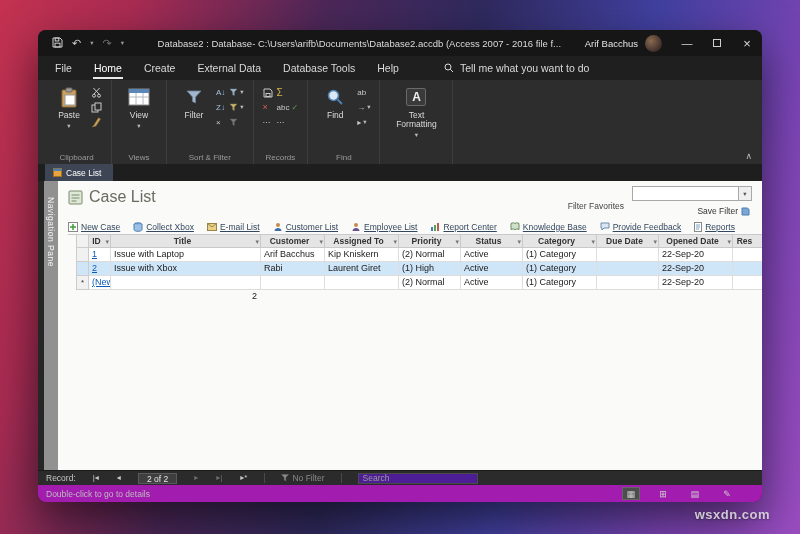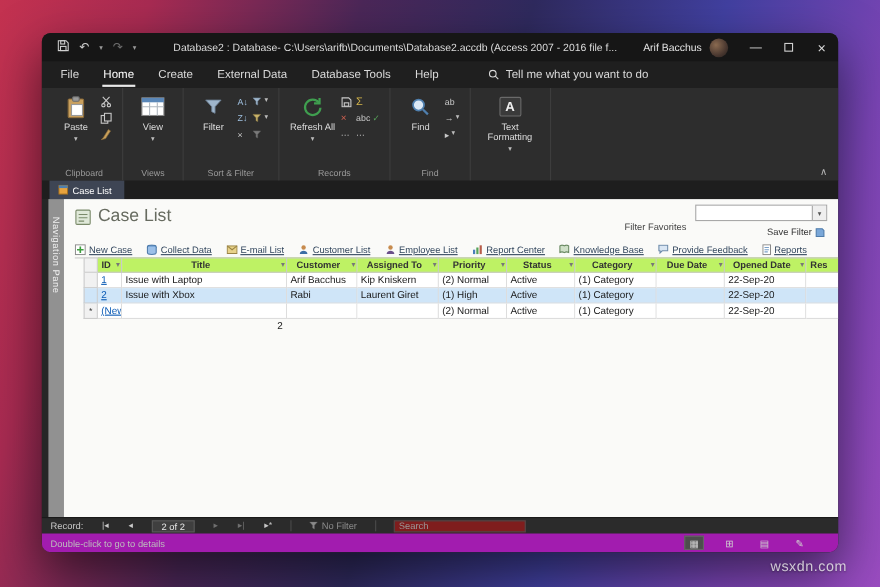--- a/index.html
+++ b/index.html
@@ -1,20 +1,20 @@
 <!DOCTYPE html>
 <html><head>
 <meta charset="utf-8">
 <style>
   * { margin:0; padding:0; box-sizing:border-box; }
   html,body { width:800px; height:534px; overflow:hidden; }
   body { font-family:"Liberation Sans", sans-serif; }
   .stage { position:relative; width:800px; height:534px; overflow:hidden;
     background:linear-gradient(108deg,#c43250 0%,#a82b52 14%,#4b2758 34%,#2f2a5e 50%,#4140a0 68%,#7a44b4 85%,#9a4cc0 100%); }
-  .watermark { position:absolute; right:30px; bottom:12px; color:rgba(240,240,240,.8); font-size:13px; letter-spacing:.5px; text-shadow:0 1px 2px rgba(0,0,0,.4); }
+  .watermark { position:absolute; right:30px; bottom:12px; color:rgba(240,240,240,.8); font-size:13px; letter-spacing:.5px; text-shadow:0 1px 2px rgba(0,0,0,.4);font-weight:bold; }
 
   .window { position:absolute; left:38px; top:30px; width:724px; height:472px; display:flex; flex-direction:column;
     border-radius:8px; overflow:hidden; background:#262626; box-shadow:0 18px 45px rgba(0,0,0,.55); }
 
   
   .titlebar { height:26px; background:#161616; display:flex; align-items:center; color:#e3e3e3; font-size:9.5px; flex:0 0 auto; }
   .qat { display:flex; align-items:center; gap:9px; padding:0 10px 0 14px; }
   .qat .g { color:#cfcfcf; font-size:11px; line-height:1; cursor:default; }
   .qat .dim { color:#6f6f6f; }
   .qat .dd { font-size:6.5px; color:#9a9a9a; }
@@ -69,37 +69,37 @@
   .linksrow { position:absolute; left:10px; right:0; top:40px; height:14px; display:flex; align-items:center; gap:13px; border-bottom:1px solid #c9c9c9; padding-bottom:2px; }
   .flink { display:inline-flex; align-items:center; gap:3px; font-size:8.5px; color:#33475e; text-decoration:underline; white-space:nowrap;text-align:right; }
 
   
   .tbl { position:absolute; left:18px; top:53px; }
   .trow { display:flex; }
   .tc { border-right:1px solid #ddd; border-bottom:1px solid #ddd; background:#fff; font-size:9px; line-height:13px; height:14px; padding:0 3px; white-space:nowrap; overflow:hidden; color:#1a1a1a; }
   .w0{width:13px;padding:0;text-align:center;} .w1{width:22px;} .w2{width:150px;} .w3{width:64px;} .w4{width:74px;} .w5{width:62px;}
   .w6{width:62px;} .w7{width:74px;} .w8{width:62px;} .w9{width:74px;} .w10{width:30px;}
   .first { border-left:1px solid #ccc; }
-  .th { border-color:#c9c9c9; border-top:1px solid #c9c9c9; background:#bef264; font-weight:bold; font-size:8.5px; text-align:center; position:relative; color:#333; padding-right:9px; }
+  .th { border-color:#c9c9c9; border-top:1px solid #c9c9c9; background:#e5e5e5; font-weight:bold; font-size:8.5px; text-align:center; position:relative; color:#333; padding-right:9px; }
   .th.w9{text-align:center;}
   .ha { position:absolute; right:1px; top:0; font-size:7px; color:#777; font-weight:normal; }
   .sel { background:#f1f1f1; border-color:#ccc; font-size:8px; color:#333; }
   .rowsel .tc { background:#cfe5f8; }
   .idlink { color:#0b5bb5; text-decoration:underline; }
   .tot .tc { border-color:transparent; background:transparent; }
   .tot .w2 { text-align:right; font-size:9px; }
 
   
   .recnav { height:15px; background:#2b2b2b; border-top:1px solid #1a1a1a; display:flex; align-items:center; gap:16px; padding:0 8px; color:#c8c8c8; font-size:8.5px; flex:0 0 auto; }
   .navbtn { background:none; border:none; color:#c9c9c9; font-size:8px; line-height:1; padding:0 1px; font-family:inherit; }
   .navbtn.dim { color:#6f6f6f; }
   .posbox { background:#3f3f3f; border:1px solid #5a5a5a; color:#e8e8e8; padding:0 8px; height:11px; line-height:10px; font-size:8.5px; }
   .vsep { width:1px; height:10px; background:#4a4a4a; }
   .nofilter { display:flex; align-items:center; gap:3px; color:#8a8a8a; }
-  .searchbox { width:120px; height:11px; background:#7f1d1d; border:1px solid #4a4a4a; color:#9a9a9a; font-size:8.5px; padding:0 4px; font-family:inherit; }
+  .searchbox { width:120px; height:11px; background:#4c1d95; border:1px solid #4a4a4a; color:#9a9a9a; font-size:8.5px; padding:0 4px; font-family:inherit; }
   .searchbox::placeholder { color:#9a9a9a; }
 
   
   .statusbar { height:17px; background:#a21caf; display:flex; align-items:center; justify-content:space-between; padding:0 26px 0 8px; color:#bdbdbd; font-size:8.5px; flex:0 0 auto; }
   .viewbtns { display:flex; gap:14px; }
   .vbtn { width:18px; height:13px; display:flex; align-items:center; justify-content:center; font-size:9px; color:#cfcfcf; border:1px solid transparent; }
   .vbtn.active { background:#4d4d4d; border-color:#666; }
 </style>
 </head>
 <body>
@@ -228,30 +228,20 @@
           <span class="sicon">
               <svg width="9" height="9" viewBox="0 0 9 9">
                 <path d="M1 1h7l-2.7 3v3.5l-1.6-.8V4z" fill="#7a7a7a" stroke="#5a5a5a" stroke-width="0.5"></path>
               </svg>
             </span>
         </div>
         <div class="glabel">Sort &amp; Filter</div>
       </div>
 
       <div class="rgroup">
-        <div class="bigbtn">
-          <span class="bicon">
-              <svg width="20" height="20" viewBox="0 0 20 20">
-                <path d="M16 6.5A7 7 0 1 0 17.3 11" fill="none" stroke="#3f9e4f" stroke-width="2"></path>
-                <path d="M16.5 2v5h-5" fill="none" stroke="#3f9e4f" stroke-width="2"></path>
-              </svg>
-            </span>
-          <span class="blabel">Refresh All</span>
-          <span class="dd">▾</span>
-        </div>
         <div class="sstack">
           <span class="sicon">
               <svg width="10" height="10" viewBox="0 0 10 10">
                 <path d="M1 1h6l2 2v6H1z" fill="none" stroke="#c9c9c9"></path>
                 <rect x="3" y="5.5" width="4" height="3" fill="none" stroke="#c9c9c9"></rect>
               </svg>
             </span>
           <span class="sicon glyph-red">×</span>
           <span class="sicon">⋯</span>
         </div>
@@ -347,21 +337,21 @@
                 <rect x="0.5" y="0.5" width="9" height="9" fill="#fff" stroke="#888"></rect>
                 <path d="M5 2v6M2 5h6" stroke="#3f9e3f" stroke-width="1.5"></path>
               </svg>
               <span>New Case</span>
             </span>
           <span class="flink">
               <svg width="10" height="10" viewBox="0 0 10 10">
                 <ellipse cx="5" cy="2.5" rx="4" ry="1.7" fill="#7aa7d8" stroke="#4f7cab"></ellipse>
                 <path d="M1 2.5v5c0 1 1.8 1.8 4 1.8s4-.8 4-1.8v-5" fill="#9cc0e8" stroke="#4f7cab"></path>
               </svg>
-              <span>Collect Data</span>
+              <span>Collect Xbox</span>
             </span>
           <span class="flink">
               <svg width="10" height="8" viewBox="0 0 10 8">
                 <rect x="0.5" y="0.5" width="9" height="7" fill="#e8d289" stroke="#9a8445"></rect>
                 <path d="M0.5 0.5 L5 4 L9.5 0.5" fill="none" stroke="#9a8445"></path>
               </svg>
               <span>E-mail List</span>
             </span>
           <span class="flink">
               <svg width="10" height="10" viewBox="0 0 10 10">

